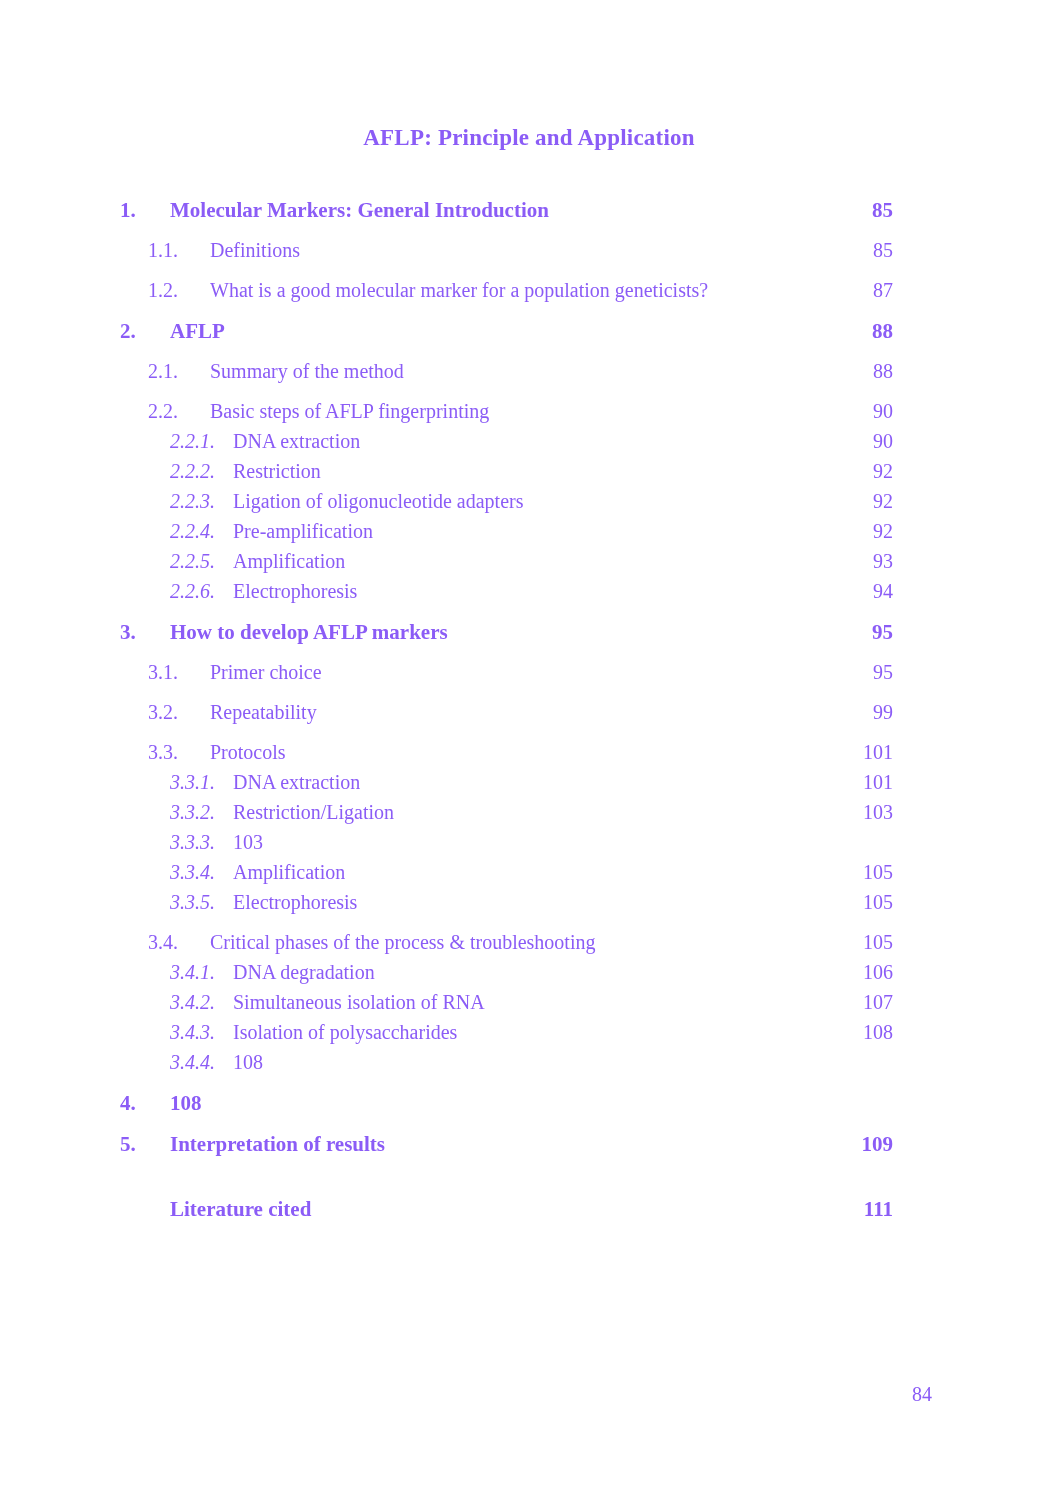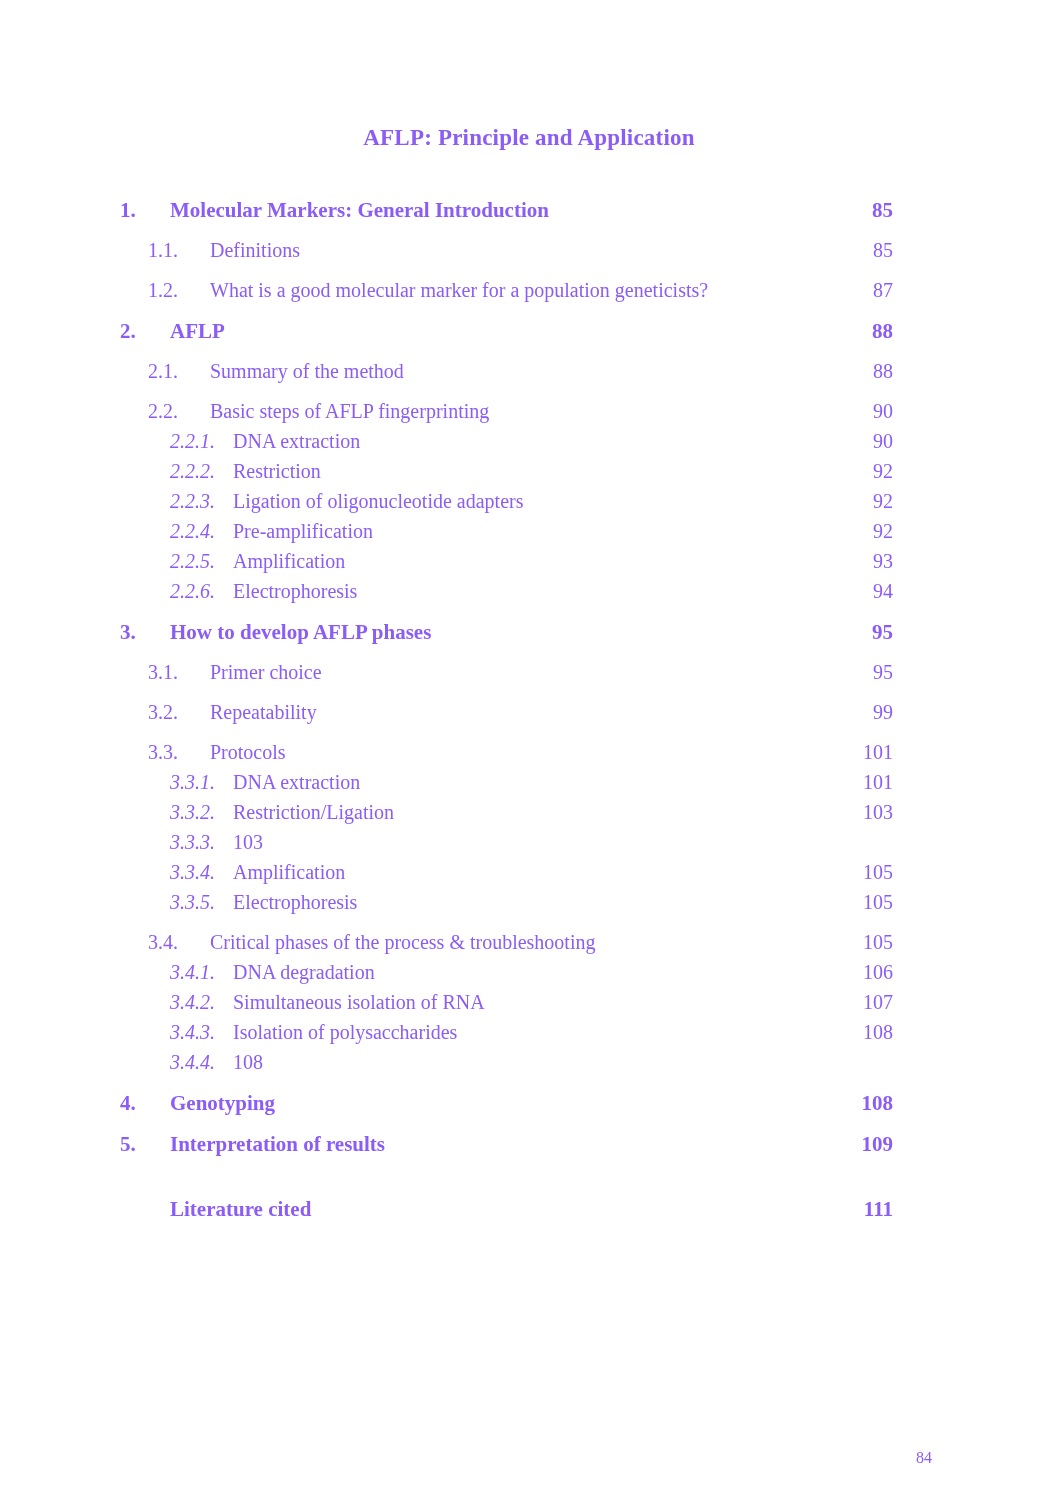--- a/index.html
+++ b/index.html
@@ -43,23 +43,23 @@
   .lvl2 .num { margin-left: 28px; width: 62px; }
 
   .lvl3 { margin-top: 0; }
   .lvl3 .num { margin-left: 50px; width: 63px; font-style: italic; }
 
   .lit { margin-top: 35px; font-weight: bold; font-size: 21px; }
   .lit .num { width: 50px; }
 
   .folio {
     position: absolute;
-    top: 1446px;
+    top: 1382px;
     right: 126px;
-    font-size: 16px;
+    font-size: 20px;
     line-height: 24px;
   }
 </style>
 </head>
 <body>
 
 <div class="page">
   <h1 class="title">AFLP: Principle and Application</h1>
 
   <div class="toc" id="toc">
@@ -118,21 +118,21 @@
         <span class="label">Amplification</span>
         <span class="pg">93</span>
       </div>
       <div class="row lvl3">
         <span class="num">2.2.6.</span>
         <span class="label">Electrophoresis</span>
         <span class="pg">94</span>
       </div>
       <div class="row lvl1">
         <span class="num">3.</span>
-        <span class="label">How to develop AFLP phases</span>
+        <span class="label">How to develop AFLP markers</span>
         <span class="pg">95</span>
       </div>
       <div class="row lvl2">
         <span class="num">3.1.</span>
         <span class="label">Primer choice</span>
         <span class="pg">95</span>
       </div>
       <div class="row lvl2">
         <span class="num">3.2.</span>
         <span class="label">Repeatability</span>
@@ -186,21 +186,20 @@
         <span class="num">3.4.3.</span>
         <span class="label">Isolation of polysaccharides</span>
         <span class="pg">108</span>
       </div>
       <div class="row lvl3">
         <span class="num">3.4.4.</span>
         <span class="pg">108</span>
       </div>
       <div class="row lvl1">
         <span class="num">4.</span>
-        <span class="label">Genotyping</span>
         <span class="pg">108</span>
       </div>
       <div class="row lvl1">
         <span class="num">5.</span>
         <span class="label">Interpretation of results</span>
         <span class="pg">109</span>
       </div>
       <div class="row lit">
         <span class="num"></span>
         <span class="label">Literature cited</span>

